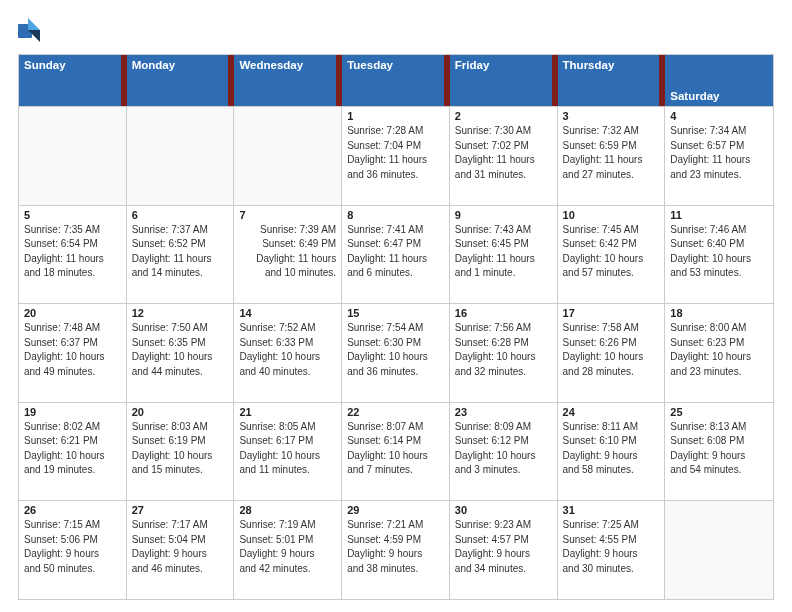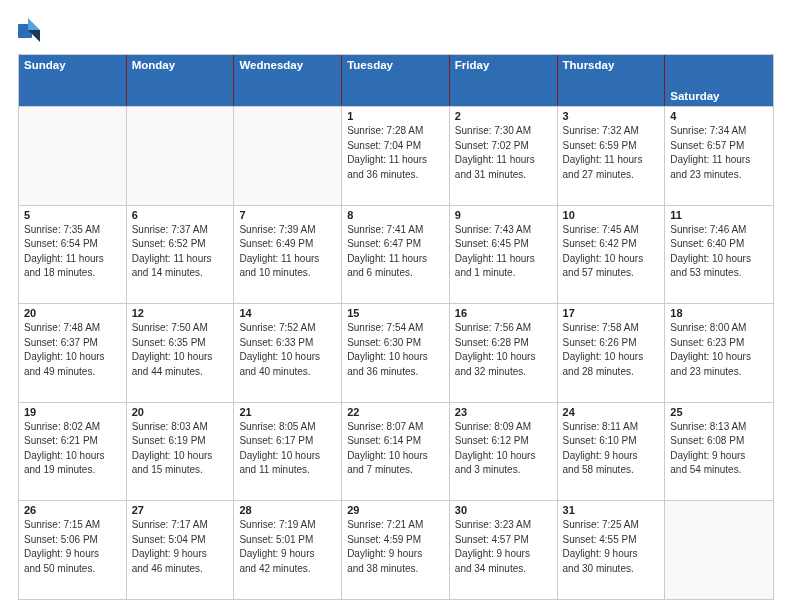--- a/index.html
+++ b/index.html
@@ -66,21 +66,21 @@
       display: grid;
       grid-template-columns: repeat(7, 1fr);
       background: #2e6db4;
     }
     .cal-header-cell {
       color: #fff;
       font-size: 11.5px;
       font-weight: bold;
       padding: 4px 5px;
       text-align: left;
-      border-right: 1px solid #7f1d1d;
+      border-right: 6px solid #7f1d1d;
     }
     .cal-header-cell:last-child { border-right: none; margin-top: 31px; }
     .cal-body {
       flex: 1;
       display: grid;
       grid-template-rows: repeat(5, 1fr);
     }
     .cal-row {
       display: grid;
       grid-template-columns: repeat(7, 1fr);
@@ -185,21 +185,21 @@
           </div>
           <div class="cal-cell">
             <div class="cell-date">6</div>
             <div class="cell-info" style="white-space: pre-line;">Sunrise: 7:37 AM
 Sunset: 6:52 PM
 Daylight: 11 hours
 and 14 minutes.</div>
           </div>
           <div class="cal-cell">
             <div class="cell-date">7</div>
-            <div class="cell-info" style="white-space: pre-line;">Sunrise: 7:39 AM
+            <div class="cell-info" style="white-space: pre-line; text-align: right;">Sunrise: 7:39 AM
 Sunset: 6:49 PM
 Daylight: 11 hours
 and 10 minutes.</div>
           </div>
           <div class="cal-cell">
             <div class="cell-date">8</div>
             <div class="cell-info" style="white-space: pre-line;">Sunrise: 7:41 AM
 Sunset: 6:47 PM
 Daylight: 11 hours
 and 6 minutes.</div>
@@ -352,21 +352,21 @@
           </div>
           <div class="cal-cell">
             <div class="cell-date">29</div>
             <div class="cell-info" style="white-space: pre-line;">Sunrise: 7:21 AM
 Sunset: 4:59 PM
 Daylight: 9 hours
 and 38 minutes.</div>
           </div>
           <div class="cal-cell">
             <div class="cell-date">30</div>
-            <div class="cell-info" style="white-space: pre-line;">Sunrise: 3:23 AM
+            <div class="cell-info" style="white-space: pre-line;">Sunrise: 9:23 AM
 Sunset: 4:57 PM
 Daylight: 9 hours
 and 34 minutes.</div>
           </div>
           <div class="cal-cell">
             <div class="cell-date">31</div>
             <div class="cell-info" style="white-space: pre-line;">Sunrise: 7:25 AM
 Sunset: 4:55 PM
 Daylight: 9 hours
 and 30 minutes.</div>

